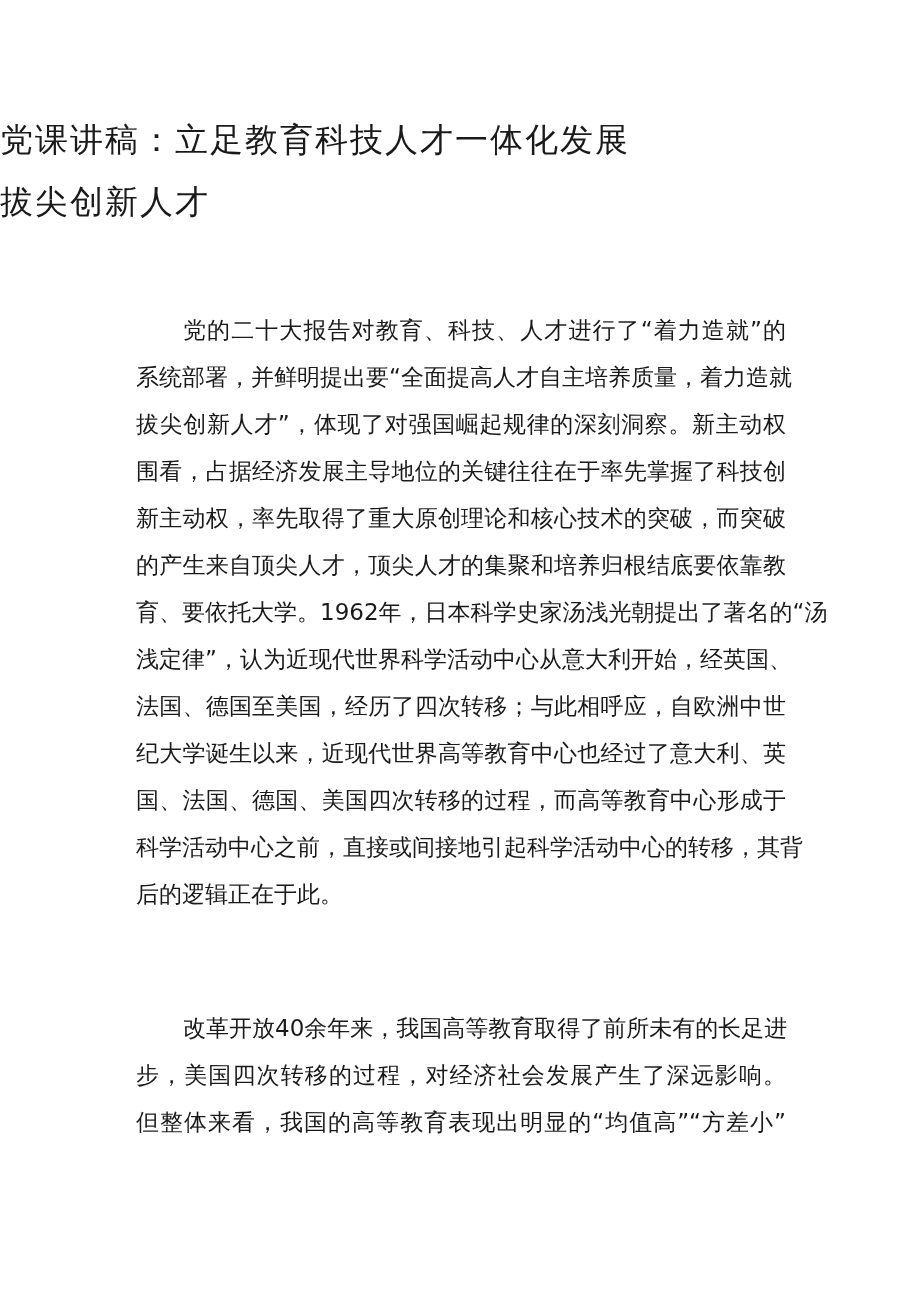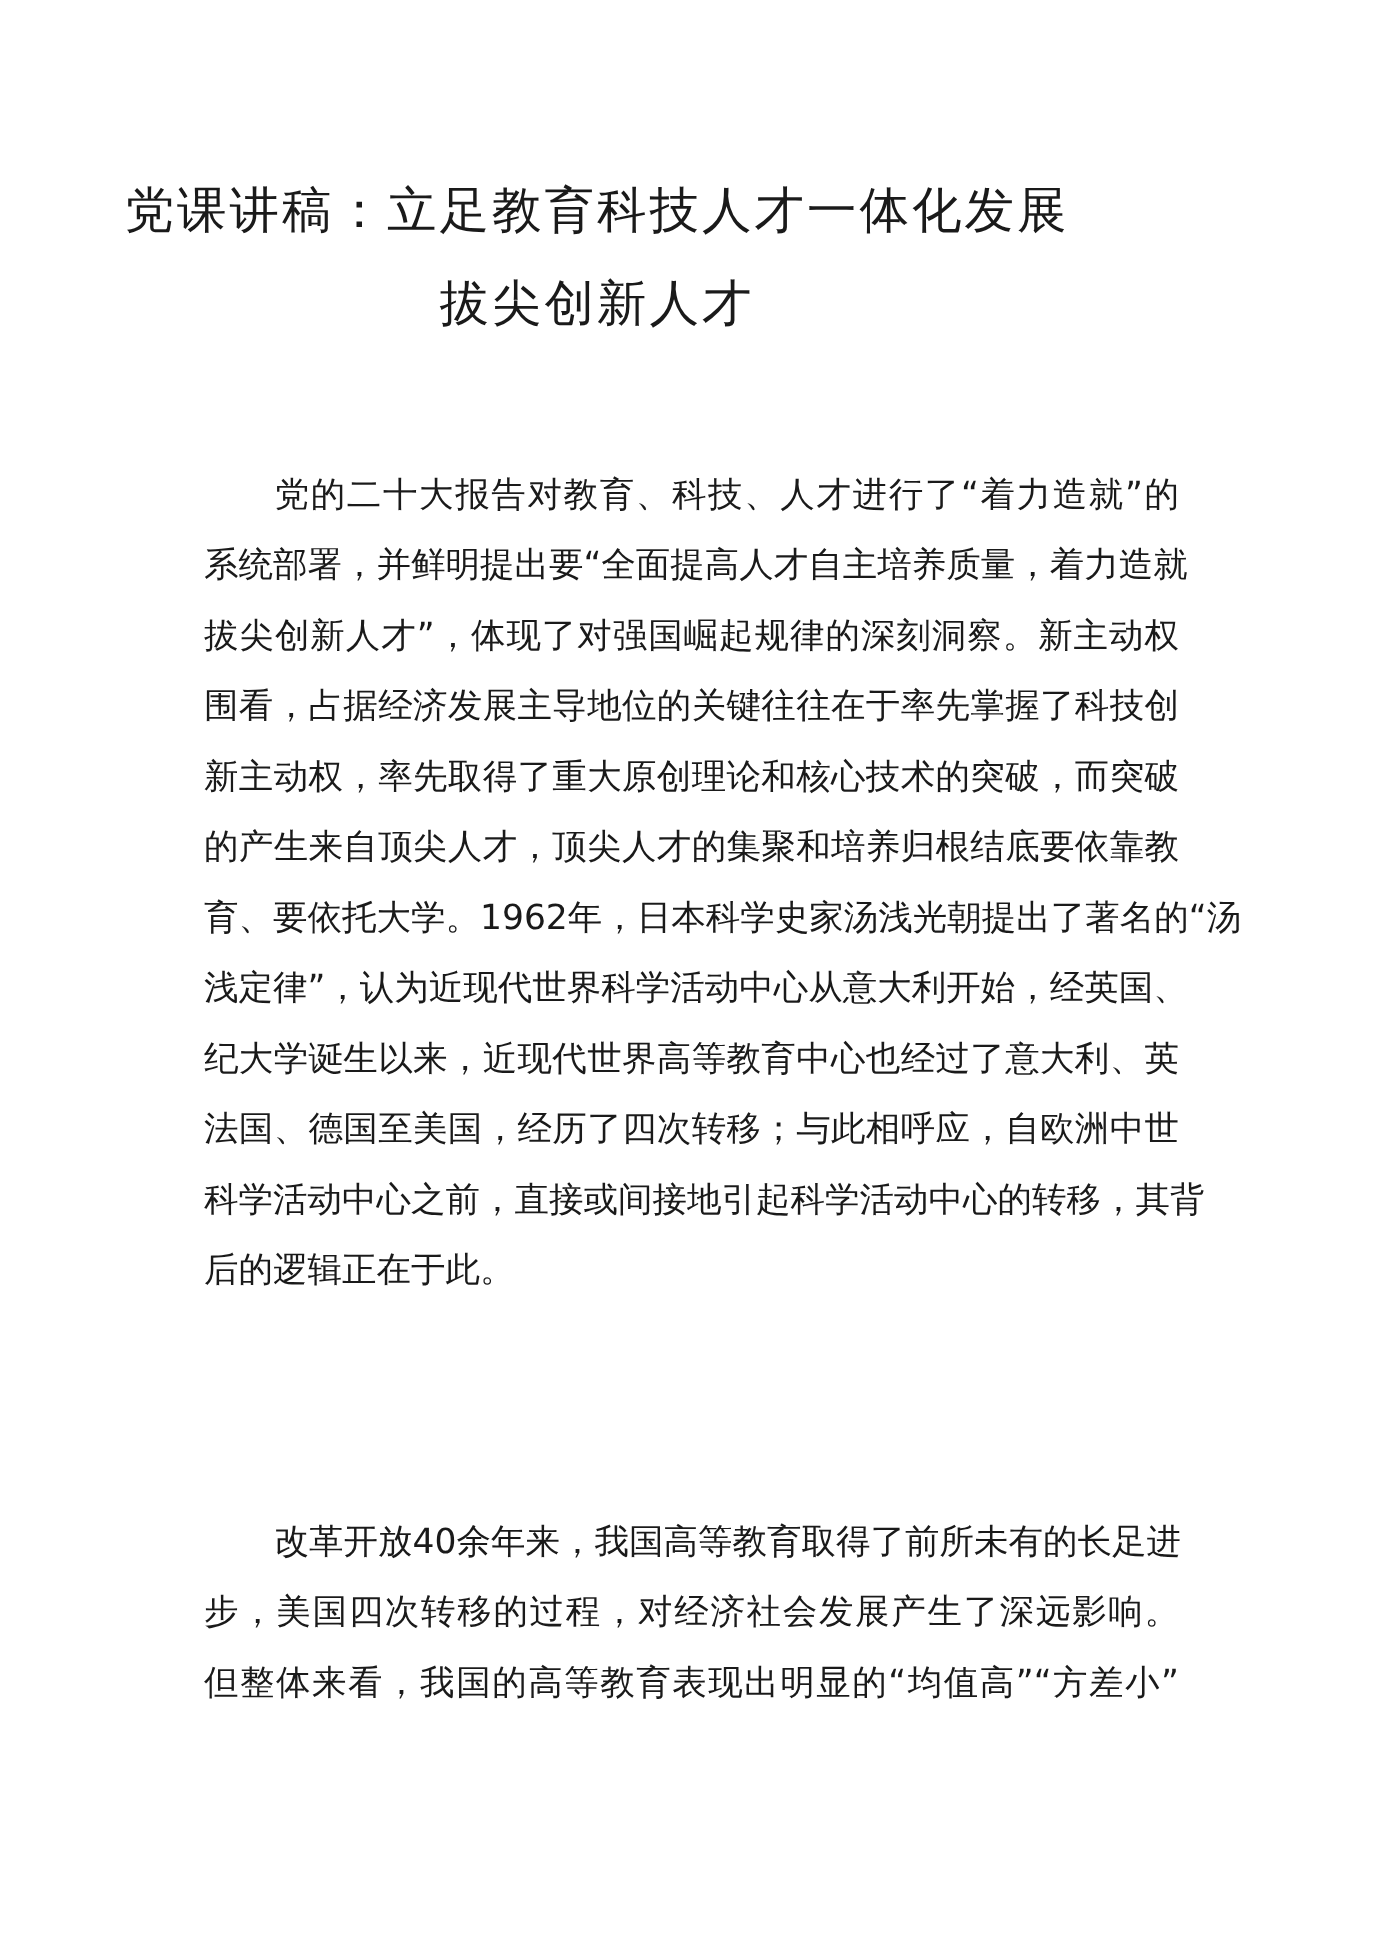--- a/index.html
+++ b/index.html
@@ -19,21 +19,21 @@
       position: absolute;
       left: 0; top: 0;
       width: 920px;
       height: 1301px;
       background: #ffffff;
     }
     .title {
       position: absolute;
       left: 0;
       width: 796px;
-      text-align: center;
+      text-align: left;
       font-size: 33px;
       font-weight: normal;
       letter-spacing: 2px;
       color: #1a1a1a;
       margin: 0;
       white-space: nowrap;
     }
     .title.l1 { top: 118px; }
     .title.l2 { top: 180px; }
     .para {
@@ -70,22 +70,23 @@
 
   <div class="para" id="para-1">
     <span class="line indent">党的二十大报告对教育、科技、人才进行了“着力造就”的</span>
     <span class="line">系统部署，并鲜明提出要“全面提高人才自主培养质量，着力造就</span>
     <span class="line">拔尖创新人才”，体现了对强国崛起规律的深刻洞察。新主动权</span>
     <span class="line">围看，占据经济发展主导地位的关键往往在于率先掌握了科技创</span>
     <span class="line">新主动权，率先取得了重大原创理论和核心技术的突破，而突破</span>
     <span class="line">的产生来自顶尖人才，顶尖人才的集聚和培养归根结底要依靠教</span>
     <span class="line">育、要依托大学。1962年，日本科学史家汤浅光朝提出了著名的“汤</span>
     <span class="line">浅定律”，认为近现代世界科学活动中心从意大利开始，经英国、</span>
+    <span class="line">法国、德国至美国，经历了四次转移；与此相呼应，自欧洲中世</span>
     <span class="line">纪大学诞生以来，近现代世界高等教育中心也经过了意大利、英</span>
-    <span class="line">法国、德国至美国，经历了四次转移；与此相呼应，自欧洲中世</span>
+    <span class="line">国、法国、德国、美国四次转移的过程，而高等教育中心形成于</span>
     <span class="line">科学活动中心之前，直接或间接地引起科学活动中心的转移，其背</span>
     <span class="line last">后的逻辑正在于此。</span>
   </div>
 
   <div class="para" id="para-2">
     <span class="line indent">改革开放40余年来，我国高等教育取得了前所未有的长足进</span>
     <span class="line">步，美国四次转移的过程，对经济社会发展产生了深远影响。</span>
     <span class="line">但整体来看，我国的高等教育表现出明显的“均值高”“方差小”</span>
   </div>
 

